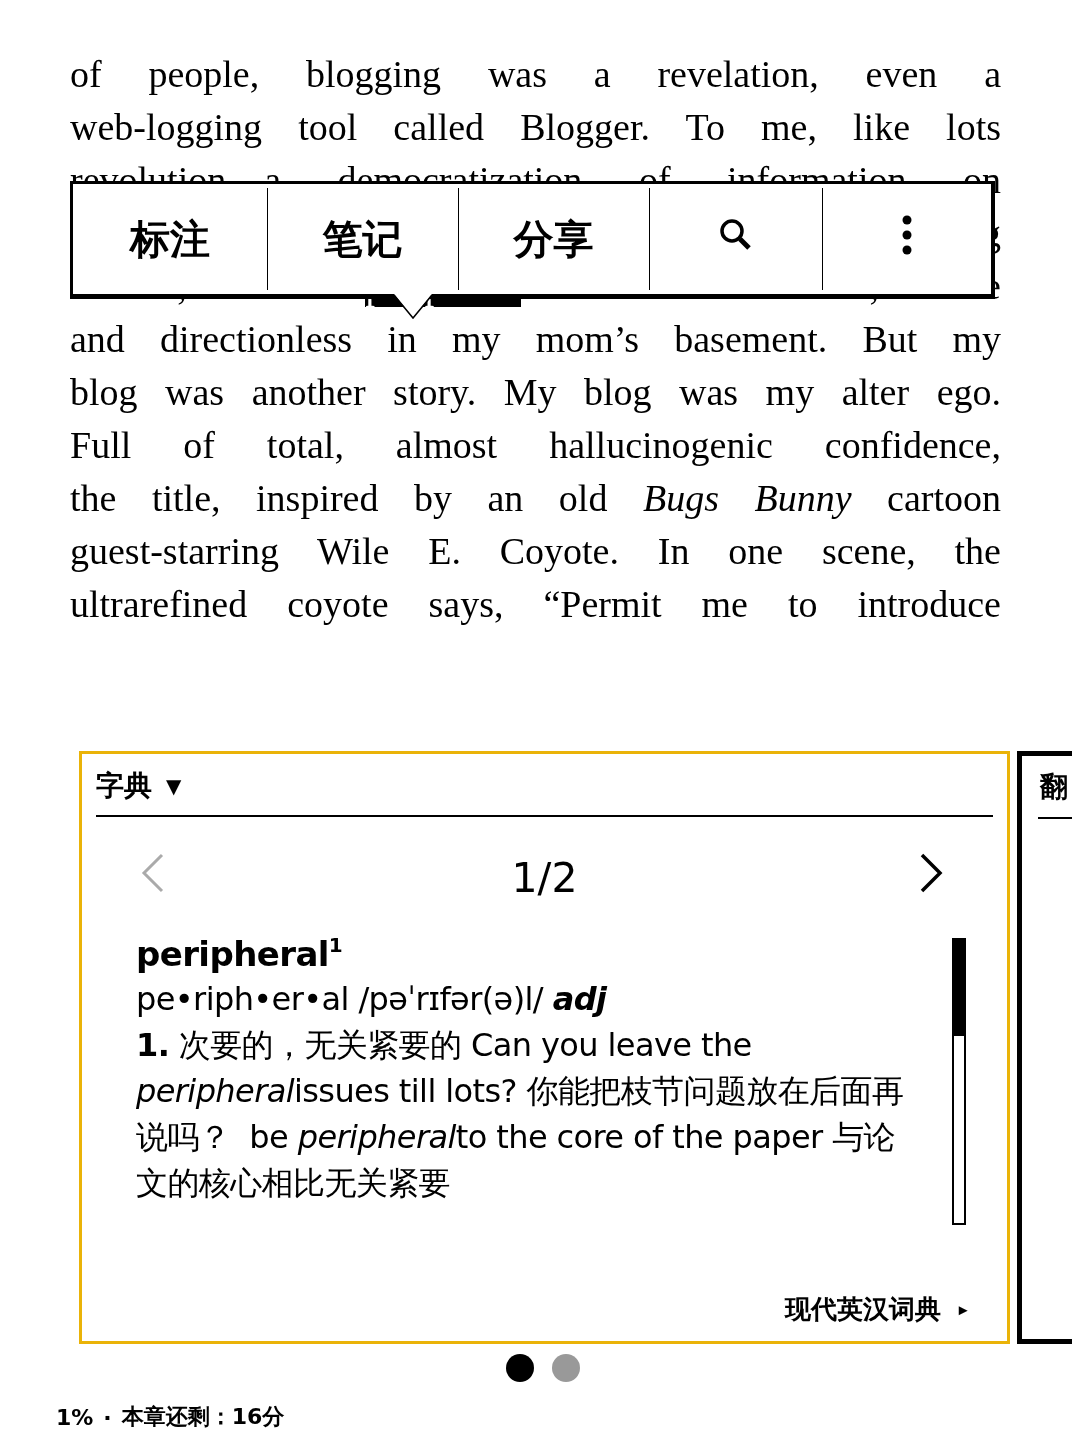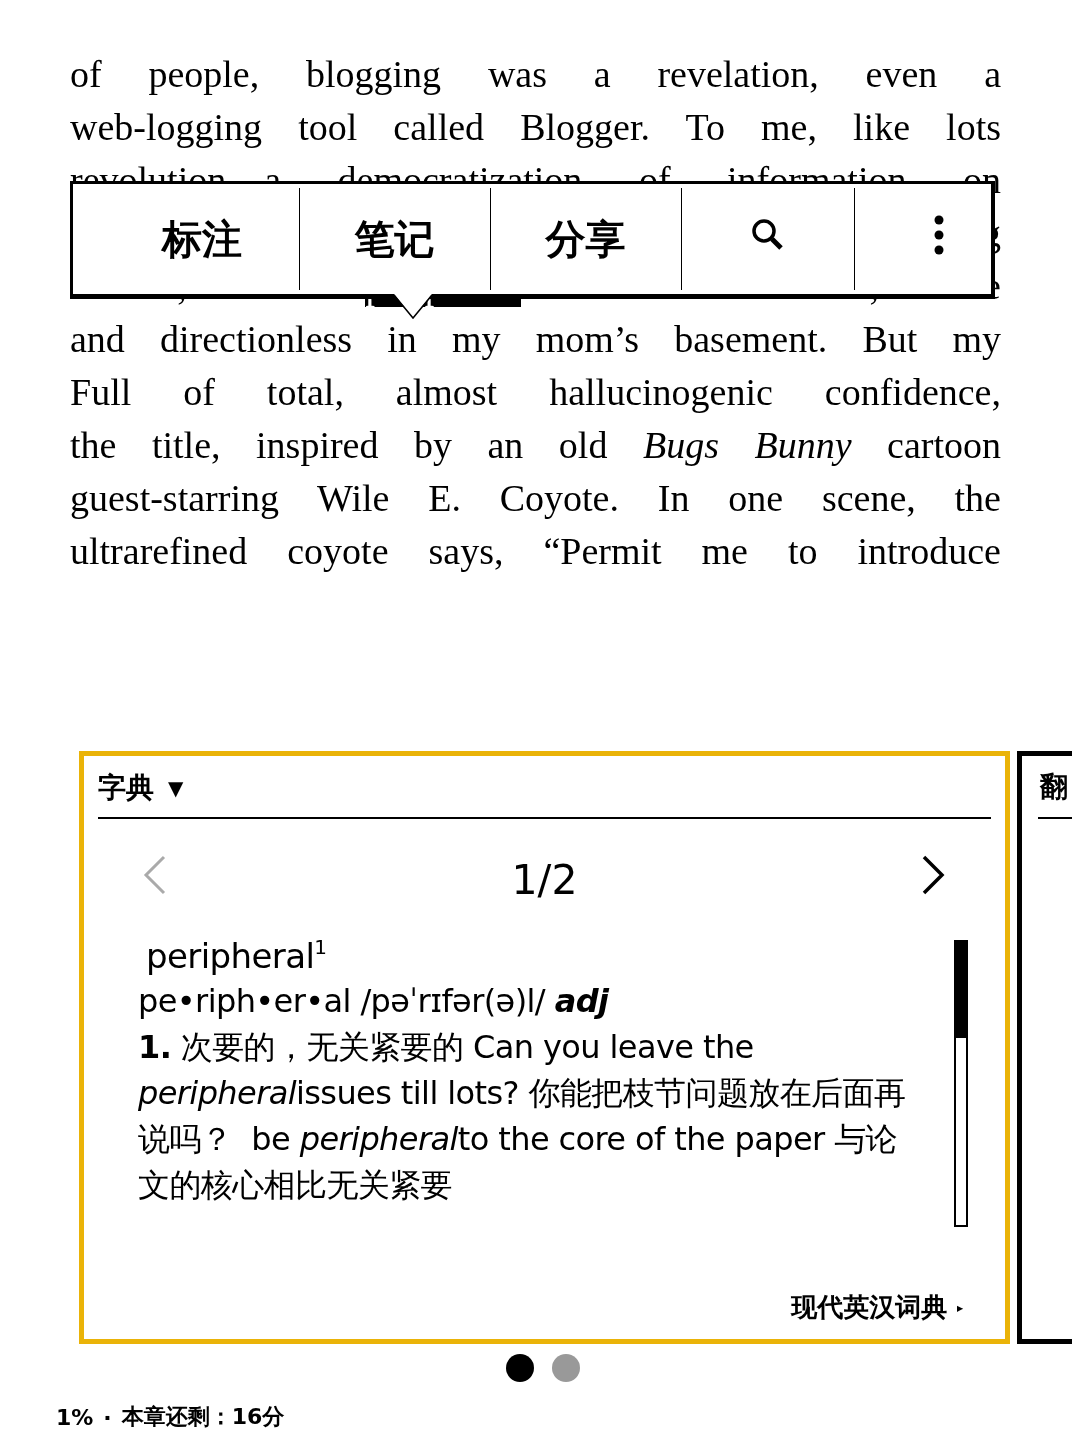--- a/index.html
+++ b/index.html
@@ -15,40 +15,39 @@
   .book-line { display: block; height: 53px; white-space: nowrap; text-align-last: justify; text-align: justify; }
   .book-line.last { text-align-last: justify; }
   .book-line .hl { background: #000; color: #fff; padding: 0 1px; }
   .book-line i { font-style: italic; }
 
   
   .popup {
     position: absolute; left: 70px; top: 181px; width: 925px; height: 118px;
     background: #fff; border: 3px solid #000; border-bottom-width: 5px; border-right-width: 4px;
     display: flex;
-    padding-left: 32px;
   }
   .popup-btn {
     position: relative; flex: 0 0 auto; height: 100%;
     display: flex; align-items: center; justify-content: center;
     font-family: "DejaVu Sans", "Liberation Sans", sans-serif; font-weight: bold;
     font-size: 40px;
   }
   .popup-btn + .popup-btn::before {
     content: ""; position: absolute; left: 0; top: 4px; bottom: 4px; width: 1px; background: #000;
   }
   .popup-arrow {
     position: absolute; left: 394px; top: 294px; width: 38px; height: 26px; overflow: hidden;
   }
   .popup-arrow svg { display: block; }
 
   
   .dict-panel {
     position: absolute; left: 79px; top: 751px; width: 931px; height: 593px;
-    border: 5px solid #eab308; background: #fff;
+    border: 3px solid #eab308; background: #fff;
   }
   .dict-panel-next {
     position: absolute; left: 1017px; top: 751px; width: 100px; height: 593px;
     border: 5px solid #000; border-right: none; background: #fff; overflow: hidden;
   }
   .dict-header {
     position: absolute; left: 14px; top: 12px; height: 40px;
     display: flex; align-items: center; gap: 14px;
     font-family: "DejaVu Sans", "Liberation Sans", sans-serif; font-weight: bold; font-size: 28px;
   }
@@ -66,36 +65,36 @@
   .pager-label {
     position: absolute; left: 0; right: 0; top: 100px; text-align: center;
     font-family: "DejaVu Sans", "Liberation Sans", sans-serif; font-size: 41px;
   }
 
   .dict-body {
     position: absolute; left: 54px; top: 178px; width: 790px;
     font-family: "DejaVu Sans", "Liberation Sans", sans-serif; font-size: 32px; line-height: 46px;
     letter-spacing: -0.6px;
   }
-  .dict-body .headword { font-weight: normal; font-size: 34px; line-height: 44px; margin-left: 8px; }
+  .dict-body .headword { font-weight: bold; font-size: 34px; line-height: 44px; }
   .dict-body .headword sup { font-size: 20px; vertical-align: 14px; line-height: 0; }
   .dict-body .pos { font-weight: bold; font-style: italic; }
   .dict-body i { font-style: italic; }
   .dict-body .num { font-weight: bold; }
 
   .scrollbar {
     position: absolute; left: 870px; top: 184px; width: 14px; height: 287px;
     border: 2px solid #000; background: #fff;
   }
   .scroll-thumb { position: absolute; left: -2px; top: -2px; width: 14px; height: 98px; background: #000; }
 
   .dict-source {
     position: absolute; right: 40px; bottom: 14px;
-    font-family: Liberation Mono, monospace; font-weight: bold; font-size: 26px;
-    display: flex; align-items: center; gap: 8px;
+    font-family: Liberation Sans, sans-serif; font-weight: bold; font-size: 26px;
+    display: flex; align-items: center; gap: 18px;
   }
   .dict-source .tri { font-size: 16px; }
 
   
   .page-dots { position: absolute; left: 506px; top: 1354px; display: flex; gap: 18px; }
   .dot { width: 28px; height: 28px; border-radius: 50%; }
   .dot.active { background: #000; }
   .dot.inactive { background: #999; }
 
   
@@ -108,20 +107,21 @@
 </head>
 <body>
 
 <div class="book-text">
   <span class="book-line">of people, blogging was a revelation, even a</span>
   <span class="book-line">web-logging tool called Blogger. To me, like lots</span>
   <span class="book-line">revolution—a democratization of information on</span>
   <span class="book-line">Xanga was a blogging community, but having</span>
   <span class="book-line"><span>left it, I was </span><span class="hl">peripheral</span><span> to that revolution, broke</span></span>
   <span class="book-line">and directionless in my mom’s basement. But my</span>
+  <span class="book-line">blog was another story. My blog was my alter ego.</span>
   <span class="book-line">Full of total, almost hallucinogenic confidence,</span>
   <span class="book-line"><span>the title, inspired by an old </span><i>Bugs Bunny</i><span> cartoon</span></span>
   <span class="book-line">guest-starring Wile E. Coyote. In one scene, the</span>
   <span class="book-line last">ultrarefined coyote says, “Permit me to introduce</span>
 </div>
 
 <div class="popup">
   <div class="popup-btn" style="width:194px">
     <span>标注</span>
   </div>

